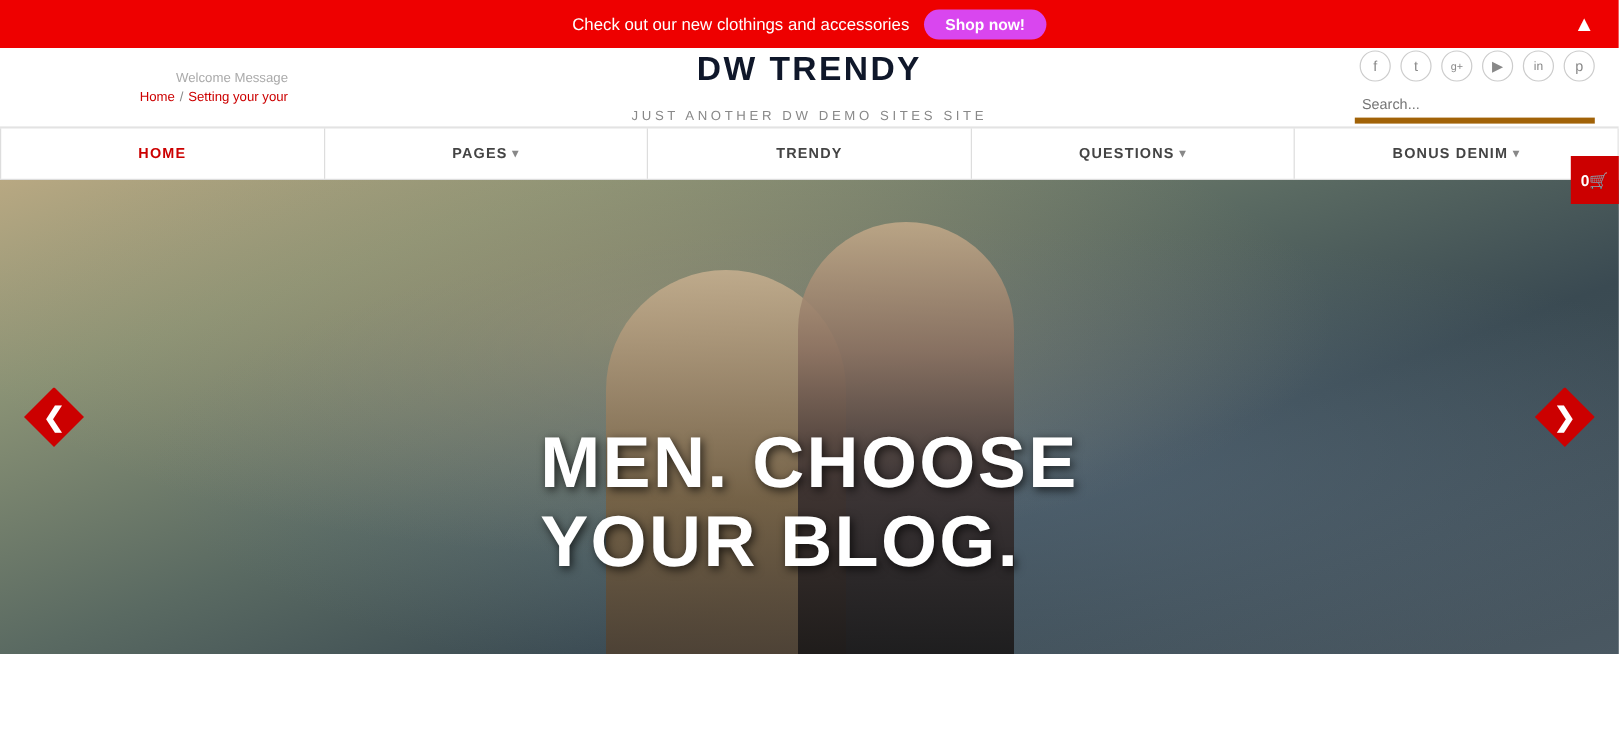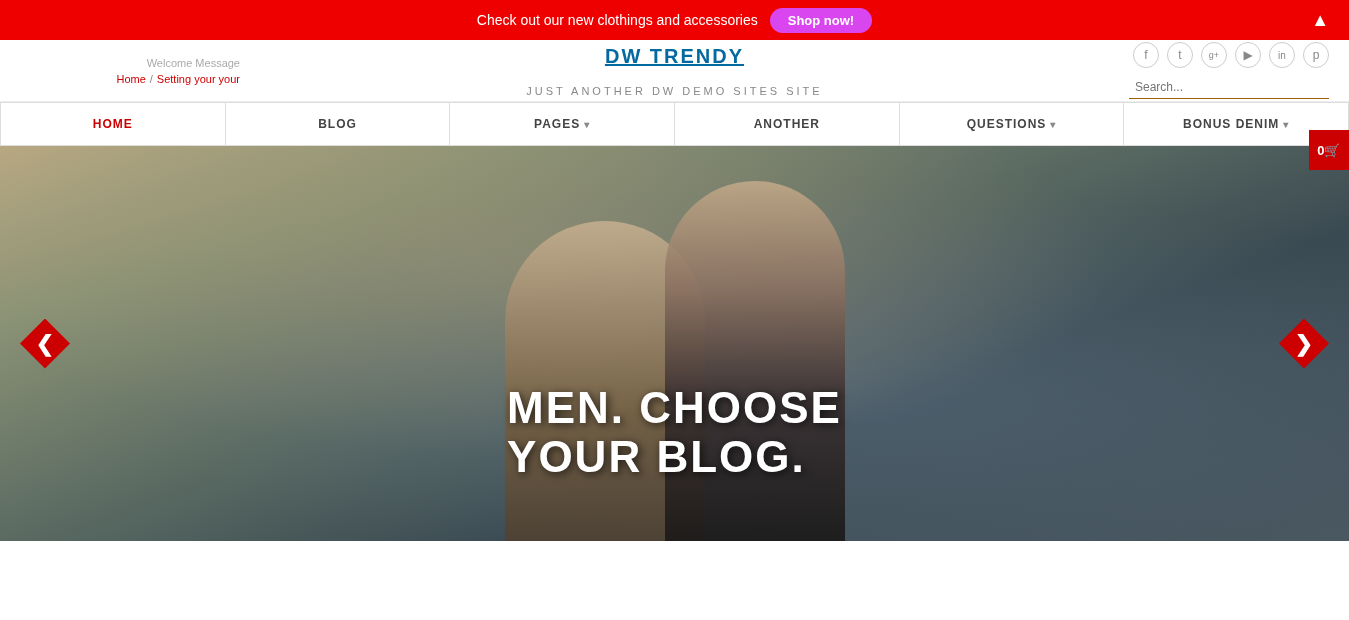--- a/index.html
+++ b/index.html
@@ -72,25 +72,24 @@
     .header-left-inner {
       display: flex;
       align-items: center;
     }
 
     .header-center {
       text-align: center;
       flex: 1;
     }
     .header-center .site-title {
-      font-size: 20px;
+      font-size: 28px;
       font-weight: 900;
-      color: #0369a1;
+      color: #0f172a;
       letter-spacing: 2px;
-      text-decoration: underline;
     }
     .header-center .site-subtitle {
       font-size: 11px;
       color: #888;
       letter-spacing: 3px;
       margin-top: 17px;
     }
 
     .header-right {
       width: 220px;
@@ -111,21 +110,21 @@
       display: flex;
       align-items: center;
       justify-content: center;
       font-size: 12px;
       color: #888;
       cursor: pointer;
     }
     .search-box {
       width: 200px;
       border: none;
-      border-bottom: 1px solid #a16207;
+      border-bottom: 5px solid #a16207;
       padding: 4px 6px;
       font-size: 12px;
       color: #999;
       outline: none;
     }
 
     
     .cart-btn {
       position: fixed;
       right: 0;
@@ -219,21 +218,21 @@
     .hero-text {
       position: absolute;
       bottom: 60px;
       left: 50%;
       transform: translateX(-50%);
       color: #fff;
       text-align: left;
       text-shadow: 2px 2px 8px rgba(0,0,0,0.7);
     }
     .hero-text .slide-title {
-      font-size: 44px;
+      font-size: 60px;
       font-weight: 900;
       line-height: 1.1;
       letter-spacing: 2px;
     }
 
     .slider-prev, .slider-next {
       position: absolute;
       top: 50%;
       transform: translateY(-50%);
       width: 50px;
@@ -295,28 +294,25 @@
 <div class="cart-btn">
   <span>0</span>
   <span>🛒</span>
 </div>
 
 <nav class="nav-bar">
   <div class="nav-item active">
     <span>HOME</span>
   </div>
   <div class="nav-item">
-    <span>BLOG</span>
-  </div>
-  <div class="nav-item">
     <span>PAGES</span>
     <span class="dropdown-arrow">▾</span>
   </div>
   <div class="nav-item">
-    <span>ANOTHER</span>
+    <span>TRENDY</span>
   </div>
   <div class="nav-item">
     <span>QUESTIONS</span>
     <span class="dropdown-arrow">▾</span>
   </div>
   <div class="nav-item">
     <span>BONUS DENIM</span>
     <span class="dropdown-arrow">▾</span>
   </div>
 </nav>

